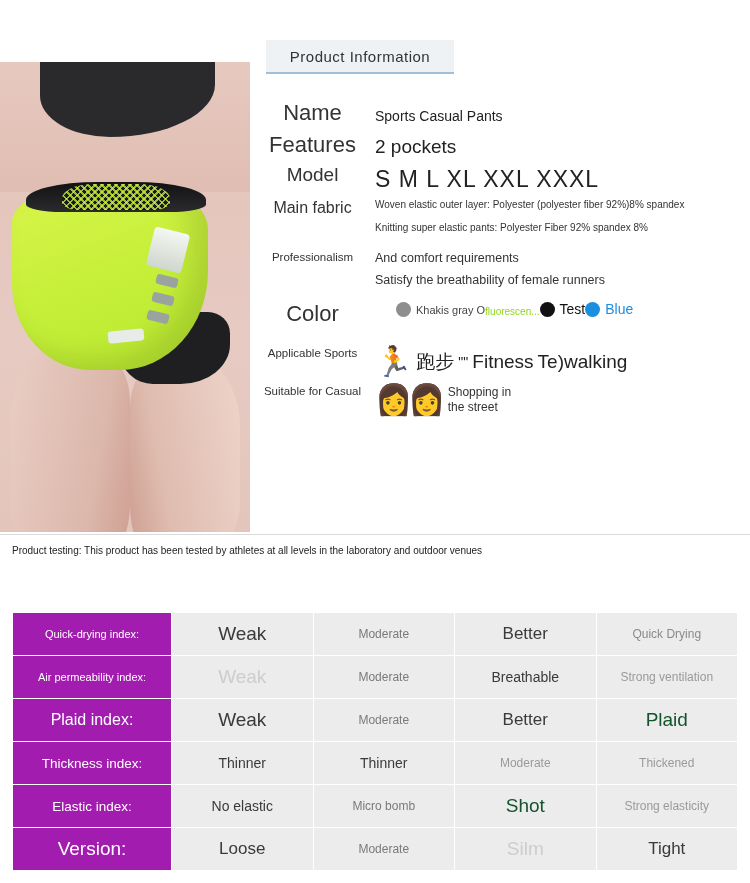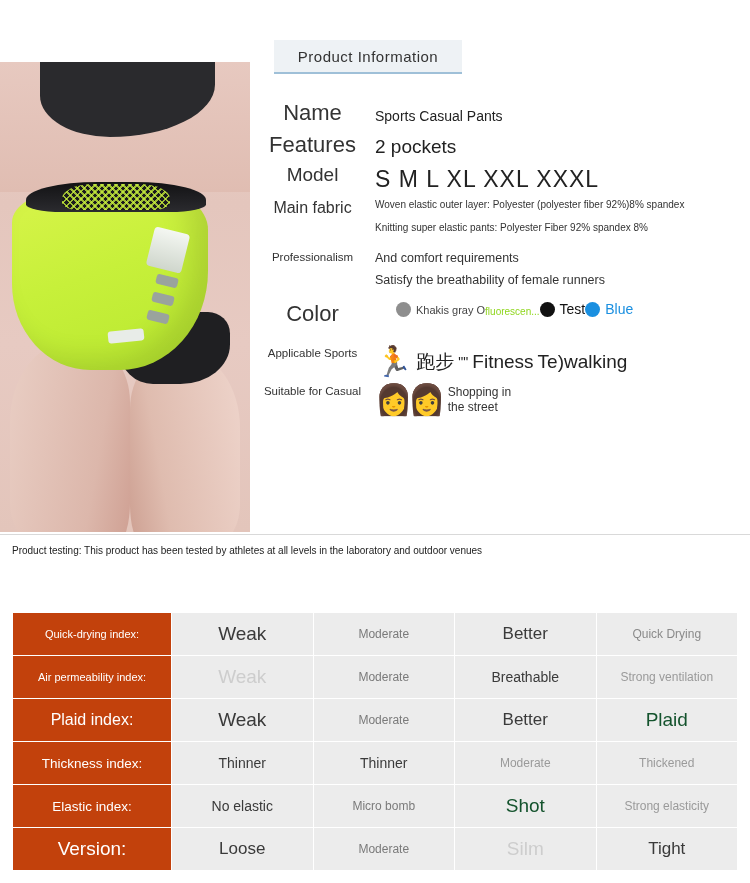--- a/index.html
+++ b/index.html
@@ -12,21 +12,21 @@
     height: 883px;
     position: relative;
     font-family: "Liberation Sans", sans-serif;
     color: #222;
     overflow: hidden;
   }
 
   
   #product-info-header {
     position: absolute;
-    left: 274px;
+    left: 266px;
     top: 40px;
     width: 188px;
     height: 32px;
     background: #eef2f5;
     border-bottom: 2px solid #9fc0d8;
     display: flex;
     align-items: center;
     justify-content: center;
     font-size: 15px;
     color: #333;
@@ -245,21 +245,21 @@
   }
   #index-table td {
     border: 1px solid #ffffff;
     text-align: center;
     vertical-align: middle;
     padding: 4px 6px;
   }
   #index-table tr { height: 43px; }
   .idx-label {
     width: 146px;
-    background: #c2410c;
+    background: #a21caf;
     color: #ffffff;
   }
   .idx-cell { background: #ececec; color: #555; }
   td.c-weak   { font-size: 19px; color:#3a3a3a; }
   td.c-mid    { font-size: 12px; color:#7a7a7a; }
   td.c-better { font-size: 17px; color:#3a3a3a; }
   td.c-last   { font-size: 12px; color:#8a8a8a; }
   td.c-big    { font-size: 19px; color:#14532d; }
   td.c-faint  { font-size: 19px; color:#cdcdcd; }
   td.c-mid-strong { font-size: 14px; color:#3a3a3a; }

